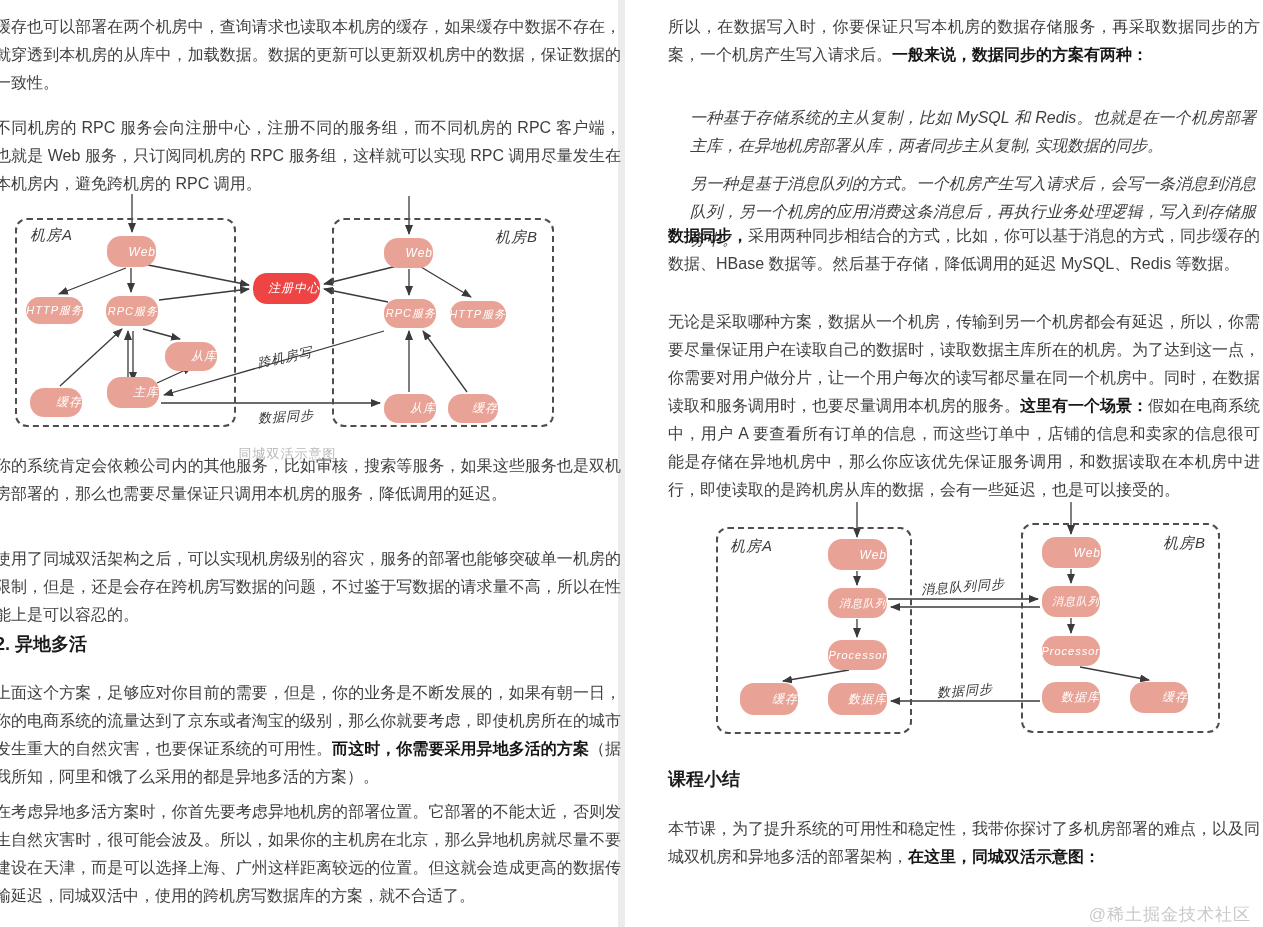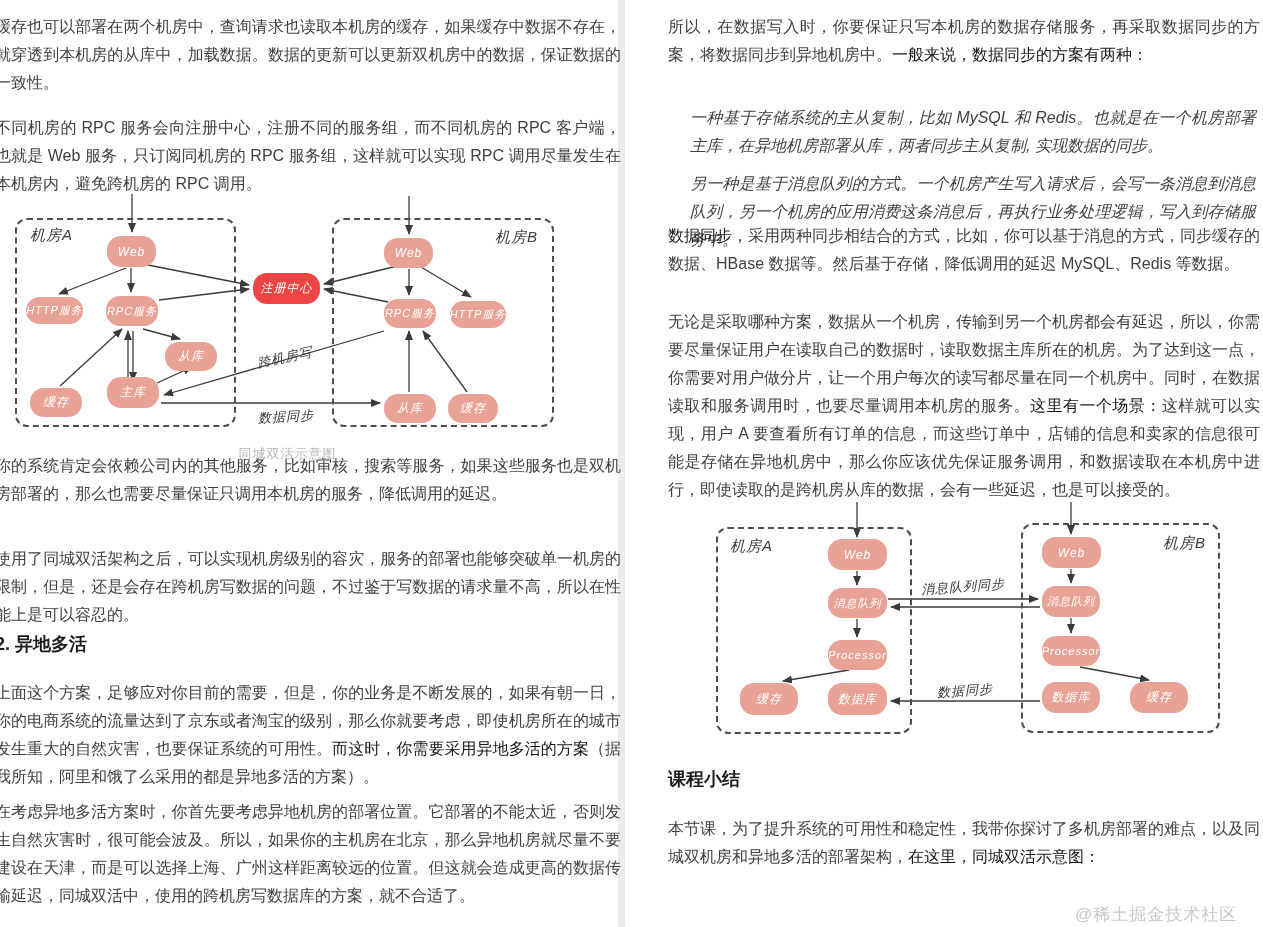--- a/index.html
+++ b/index.html
@@ -5,34 +5,34 @@
   html,body{margin:0;padding:0;background:#fff;overflow:hidden;}
   .page{position:relative;width:1263px;height:927px;background:#ffffff;overflow:hidden;
         font-family:"Liberation Sans","DejaVu Sans",sans-serif;color:#3f3f3f;}
   .divider{position:absolute;top:0;bottom:0;width:7px;background:#ececec;}
   .col{position:absolute;top:0;}
   .col-left{left:-5px;width:626px;}
   .col-right{left:668px;width:592px;}
   .para{position:absolute;left:0;margin:0;width:100%;font-size:16px;line-height:28px;
         text-align:justify;color:#3f3f3f;}
   .quote{left:22px;width:566px;font-style:italic;}
-  b.bd{font-weight:400;color:#161616;}
+  b.bd{font-weight:700;color:#161616;}
   .h2{position:absolute;left:0;margin:0;font-size:18px;font-weight:700;color:#1b1b1b;line-height:26px;}
   
   .diagram{position:absolute;}
   .zone{position:absolute;border:2px dashed #4e4e4e;border-radius:12px;background:transparent;}
   .zlabel{position:absolute;font-size:15px;color:#3c3c3c;font-style:italic;letter-spacing:1px;}
   .nbox{position:absolute;background:#e9a396;border-radius:14px;display:flex;align-items:center;
-        justify-content:center;}
+        justify-content:flex-end;}
   .nbox.gray{background:#ef4444;}
   .ntext{color:#ffffff;font-size:12px;font-style:italic;letter-spacing:1px;white-space:nowrap;}
   .elabel{position:absolute;font-size:13px;color:#333333;font-style:italic;letter-spacing:1px;
           text-align:center;white-space:nowrap;}
   .caption{position:absolute;font-size:13px;color:#b9b9b9;text-align:center;letter-spacing:1px;}
-  .wm{position:absolute;font-size:17px;color:#c9c9c9;letter-spacing:1px;}
+  .wm{position:absolute;font-size:17px;color:#c9c9c9;letter-spacing:1px;text-align:right;}
   svg.wires{position:absolute;left:0;top:0;pointer-events:none;}
   .edge{stroke:#3a3a3a;stroke-width:1.3;fill:none;}
 </style>
 </head>
 <body>
 
 <div class="page">
 
   <div class="divider" style="left:618px"></div>
 
@@ -115,25 +115,25 @@
     <div class="nbox" style="left:448px;top:204px;width:50px;height:29px">
         <span class="ntext">缓存</span>
       </div>
 
     <div class="elabel" style="left:257px;top:159px;width:54px;transform:rotate(-12deg)">跨机房写</div>
     <div class="elabel" style="left:258px;top:218px;width:54px;transform:rotate(-3deg)">数据同步</div>
     <div class="caption" style="left:195px;top:255px;width:185px">同城双活示意图</div>
   </div>
 
   <div class="col col-right">
-    <p class="para" style="top:13px"><span>所以，在数据写入时，你要保证只写本机房的数据存储服务，再采取数据同步的方案，将数据同步到异地机房中。</span><b class="bd">一般来说，数据同步的方案有两种：</b></p>
+    <p class="para" style="top:13px"><span>所以，在数据写入时，你要保证只写本机房的数据存储服务，再采取数据同步的方案，一个机房产生写入请求后。</span><b class="bd">一般来说，数据同步的方案有两种：</b></p>
     <p class="para quote" style="top:104px"><span>一种基于存储系统的主从复制，比如 MySQL 和 Redis。也就是在一个机房部署主库，在异地机房部署从库，两者同步主从复制, 实现数据的同步。</span></p>
     <p class="para quote" style="top:170px"><span>另一种是基于消息队列的方式。一个机房产生写入请求后，会写一条消息到消息队列，另一个机房的应用消费这条消息后，再执行业务处理逻辑，写入到存储服务中。</span></p>
     <p class="para" style="top:222px"><b class="bd">数据同步，</b><span>采用两种同步相结合的方式，比如，你可以基于消息的方式，同步缓存的数据、HBase 数据等。然后基于存储，降低调用的延迟 MySQL、Redis 等数据。</span></p>
-    <p class="para" style="top:308px"><span>无论是采取哪种方案，数据从一个机房，传输到另一个机房都会有延迟，所以，你需要尽量保证用户在读取自己的数据时，读取数据主库所在的机房。为了达到这一点，你需要对用户做分片，让一个用户每次的读写都尽量在同一个机房中。同时，在数据读取和服务调用时，也要尽量调用本机房的服务。</span><b class="bd">这里有一个场景：</b><span>这样就可以实现，用户 A 要查看所有订单的信息，而这些订单中，店铺的信息和卖家的信息很可能是存储在异地机房中，那么你应该优先保证服务调用，和数据读取在本机房中进行，即使读取的是跨机房从库的数据，会有一些延迟，也是可以接受的。</span></p>
+    <p class="para" style="top:308px"><span>无论是采取哪种方案，数据从一个机房，传输到另一个机房都会有延迟，所以，你需要尽量保证用户在读取自己的数据时，读取数据主库所在的机房。为了达到这一点，你需要对用户做分片，让一个用户每次的读写都尽量在同一个机房中。同时，在数据读取和服务调用时，也要尽量调用本机房的服务。</span><b class="bd">这里有一个场景：</b><span>假如在电商系统中，用户 A 要查看所有订单的信息，而这些订单中，店铺的信息和卖家的信息很可能是存储在异地机房中，那么你应该优先保证服务调用，和数据读取在本机房中进行，即使读取的是跨机房从库的数据，会有一些延迟，也是可以接受的。</span></p>
     <h3 class="h2" style="top:766px"><span>课程小结</span></h3>
     <p class="para" style="top:815px"><span>本节课，为了提升系统的可用性和稳定性，我带你探讨了多机房部署的难点，以及同城双机房和异地多活的部署架构，</span><b class="bd">在这里，同城双活示意图：</b></p>
   </div>
 
   <div class="diagram" style="left:633px;top:500px;width:630px;height:268px">
     <svg class="wires" width="630" height="268">
       <defs>
         <marker id="ah2" markerUnits="userSpaceOnUse" markerWidth="10" markerHeight="8" refX="9" refY="4" orient="auto">
           <path d="M0,0 L10,4 L0,8 z" fill="#3a3a3a"></path>
         </marker>

